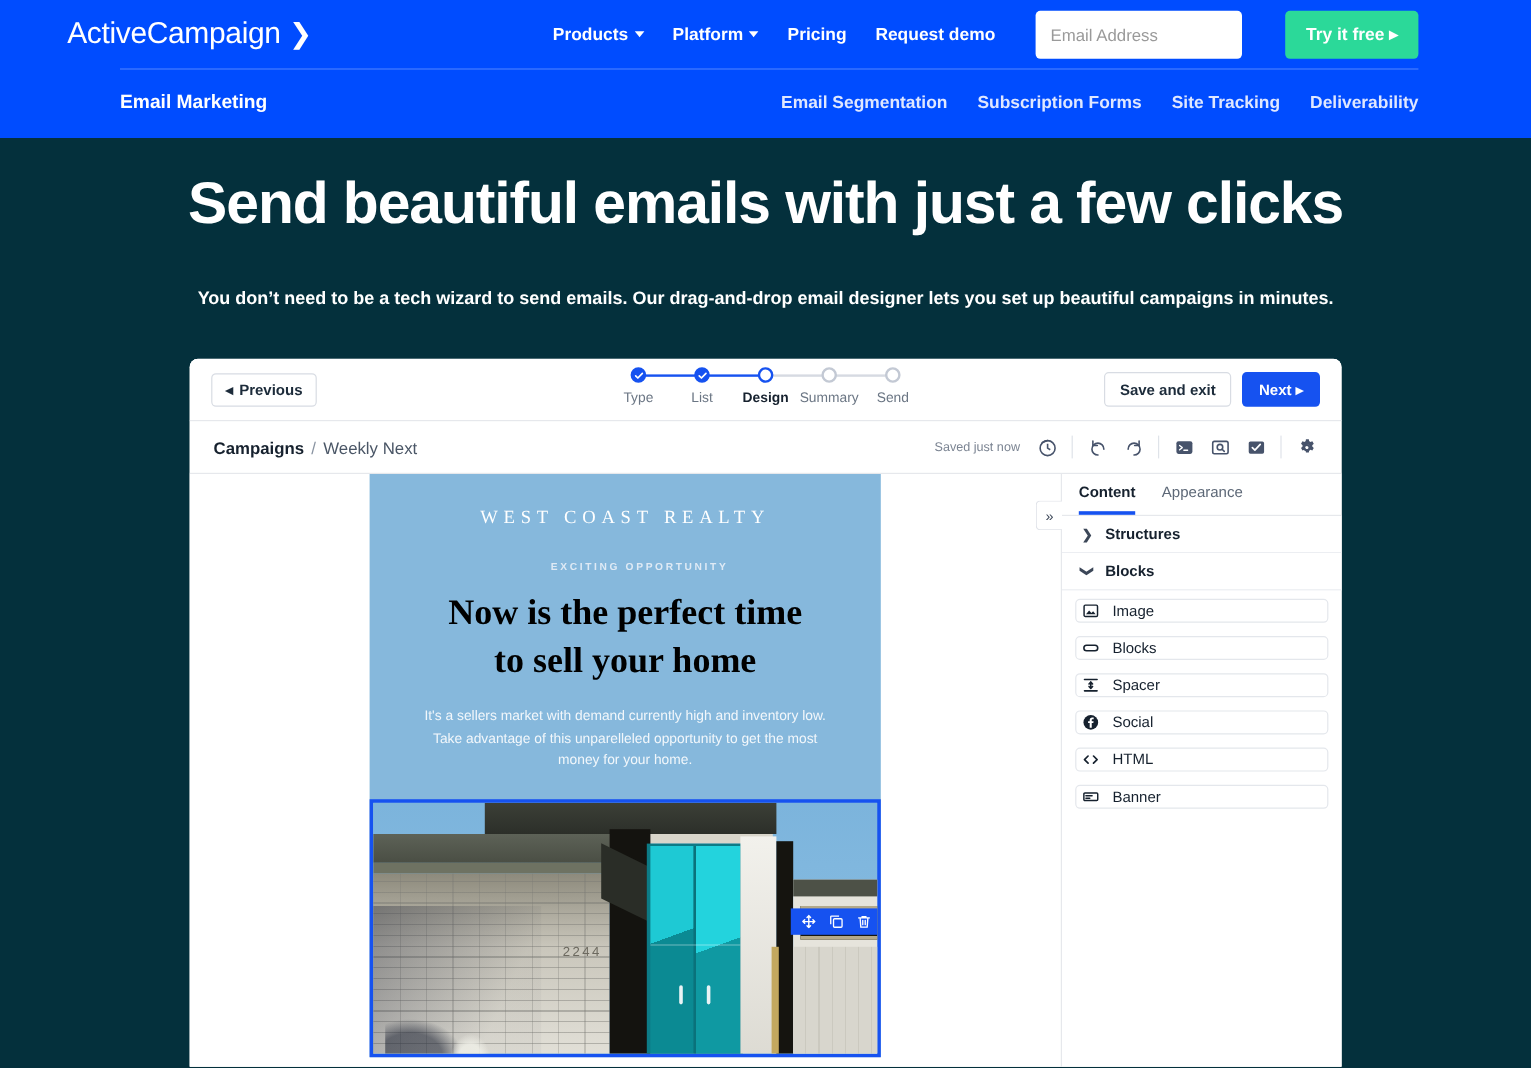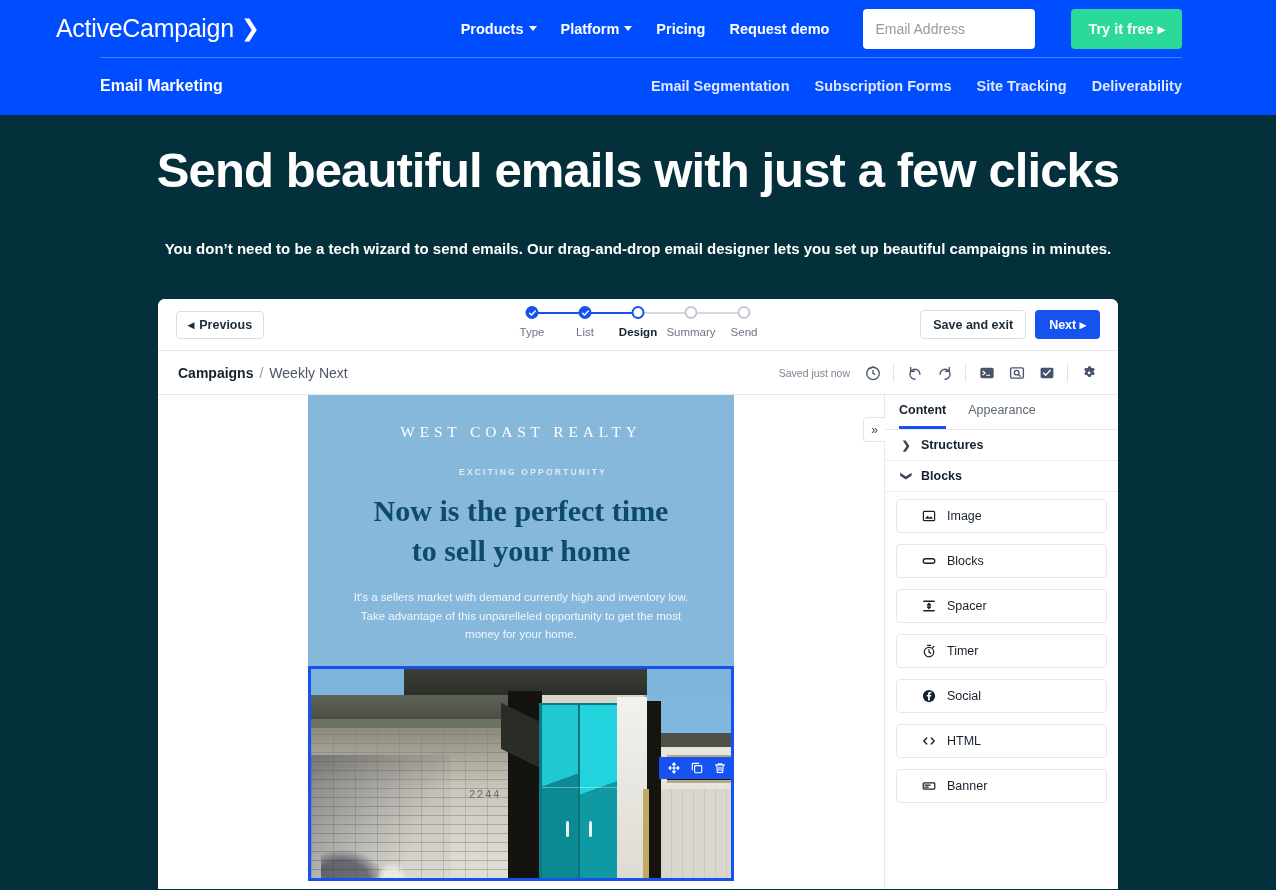--- a/index.html
+++ b/index.html
@@ -295,21 +295,21 @@
   }
   .eyebrow {
     color: #dfeaf5;
     font-size: 8.5px;
     letter-spacing: 2.2px;
     margin-top: 26px;
     font-weight: bold;
     margin-left: 24px;
   }
   .email-head {
-    color: #0c4a6e;
+    color: #000000;
     font-family: "Liberation Serif", serif;
     font-size: 30px;
     font-weight: bold;
     line-height: 1.32;
     margin-top: 14px;
   }
   .email-body {
     color: #f2f7fb;
     font-size: 11.5px;
     line-height: 1.62;
@@ -503,28 +503,28 @@
     border-bottom: 1px solid #eceef2;
     cursor: pointer;
     font-size: 12.5px;
     font-weight: bold;
     color: #16212e;
     background: #fff;
   }
   .acc-chev { color: #3c4758; font-size: 11px; width: 10px; display:flex; justify-content:center;}
   .blocklist { padding: 7px 11px 0; flex: 1; overflow: hidden; }
   .block-item {
-    height: 34px;
+    height: 20px;
     border: 1px solid #e4e7ec;
     border-radius: 4px;
     margin-bottom: 11px;
     display: flex;
     align-items: center;
     gap: 11px;
-    padding: 0 24px;
+    padding: 0 4px;
     font-size: 12.5px;
     color: #16212e;
     background: #fff;
     cursor: grab;
   }
   .block-item .bi-icon {
     width: 15px; height: 15px;
     color: #16212e;
     display: flex; align-items: center; justify-content: center;
   }
@@ -790,31 +790,20 @@
           <div class="block-item">
             <span class="bi-icon">
               <svg width="14" height="14" viewBox="0 0 16 16" stroke="currentColor" stroke-width="1.5" fill="none" stroke-linecap="round" stroke-linejoin="round">
                   <path d="M2 2.6 H14 M2 13.4 H14 M8 5 V11 M8 5 L6.3 6.8 M8 5 L9.7 6.8 M8 11 L6.3 9.2 M8 11 L9.7 9.2"></path>
                 </svg>
             </span>
             <span>Spacer</span>
           </div>
           <div class="block-item">
             <span class="bi-icon">
-              <svg width="14" height="14" viewBox="0 0 16 16" fill="none" stroke="currentColor" stroke-width="1.4">
-                  <circle cx="8" cy="9.2" r="5.4"></circle>
-                  <path d="M8 6.4 V9.2 L10 10.4" stroke-linecap="round"></path>
-                  <path d="M6.4 1.6 H9.6" stroke-linecap="round"></path>
-                  <path d="M12.4 4 L13.6 2.9" stroke-linecap="round"></path>
-                </svg>
-            </span>
-            <span>Timer</span>
-          </div>
-          <div class="block-item">
-            <span class="bi-icon">
               <svg width="14" height="14" viewBox="0 0 16 16" fill="currentColor">
                   <circle cx="8" cy="8" r="7"></circle>
                   <path d="M8.9 13.2 V8.6 h1.5 l.25-1.8 H8.9 V5.75 c0-.5.15-.85.9-.85h.95V3.3c-.17-.02-.75-.07-1.43-.07-1.42 0-2.38.85-2.38 2.42V6.8 H5.4 v1.8 h1.54 v4.6 z" fill="#fff"></path>
                 </svg>
             </span>
             <span>Social</span>
           </div>
           <div class="block-item">
             <span class="bi-icon">
               <svg width="14" height="14" viewBox="0 0 16 16" fill="none" stroke="currentColor" stroke-width="1.6" stroke-linecap="round" stroke-linejoin="round">

